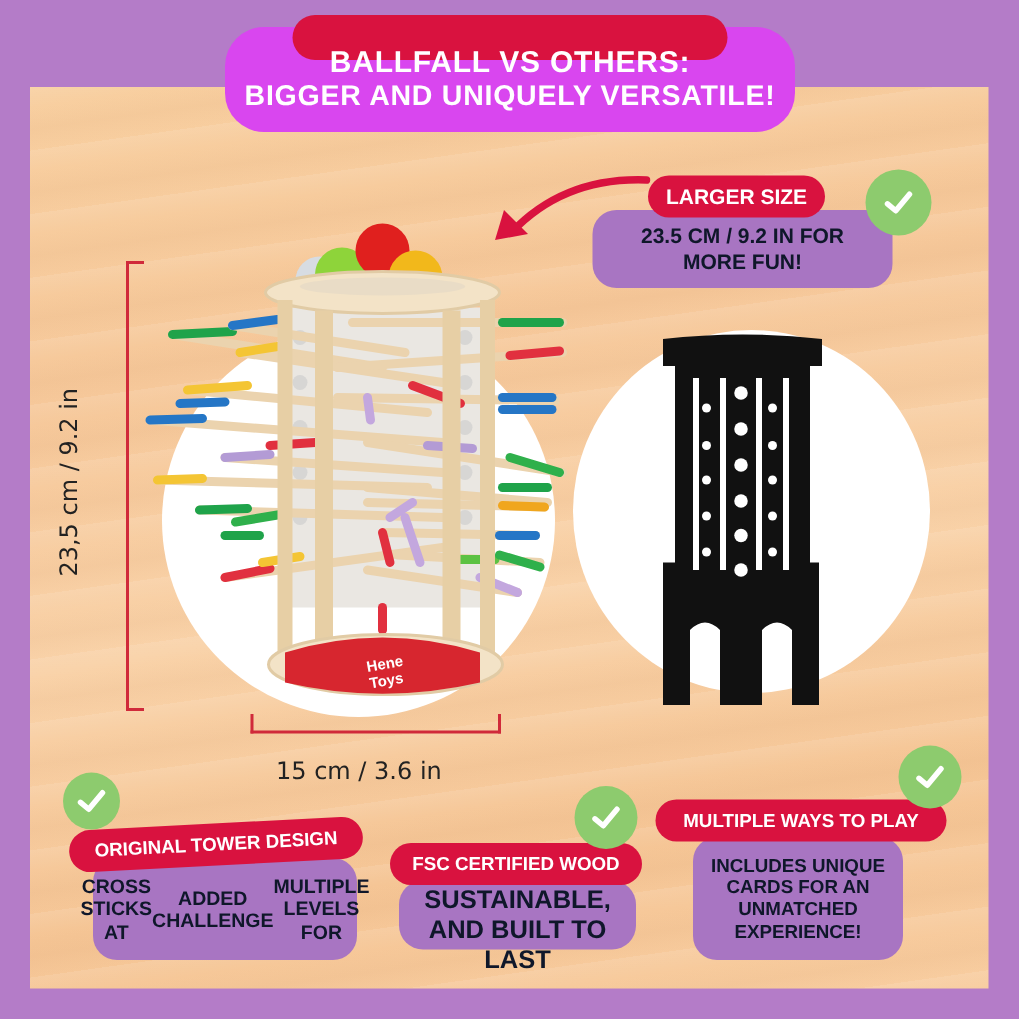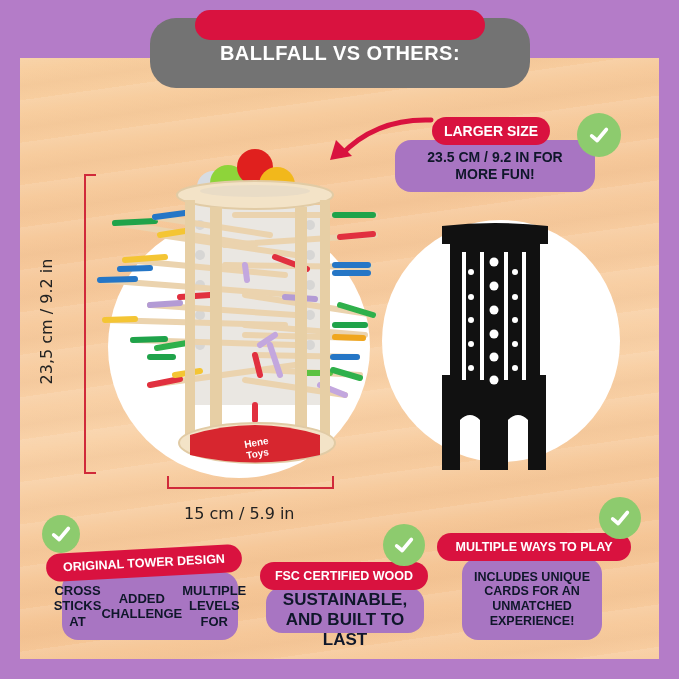--- a/index.html
+++ b/index.html
@@ -9,21 +9,21 @@
     position: absolute; left: 20px; top: 58px; width: 639px; height: 601px;
     background: linear-gradient(170deg, #F8CFA0 0%, #F6C89A 30%, #F9D2A8 55%, #F5C595 80%, #F8CDA0 100%);
     overflow: hidden;
   }
   .grain {
     position: absolute; inset: 0;
     background: repeating-linear-gradient(172deg, rgba(255,255,255,0.10) 0px, rgba(255,255,255,0.0) 14px, rgba(200,140,90,0.07) 28px, rgba(255,255,255,0.0) 42px);
   }
   .title-badge {
     position: absolute; left: 150px; top: 18px; width: 380px; height: 70px;
-    background: #737373; border-radius: 26px;
+    background: #d946ef; border-radius: 26px;
     display: flex; flex-direction: column; align-items: center; justify-content: center;
     color: #fff; font-family: "Liberation Sans", sans-serif; font-weight: bold;
     text-transform: uppercase; letter-spacing: 0.5px; line-height: 1.12;
     z-index: 5;
   }
   .title-badge::before {
     content: ""; position: absolute; left: 45px; right: 45px; top: -8px; height: 30px;
     background: #D9123F; border-radius: 18px; z-index: -1;
   }
   .title-l1 { font-size: 20px; }
@@ -53,34 +53,35 @@
 </style>
 </head>
 <body>
 
 <div class="panel">
   <div class="grain"></div>
 </div>
 
 <div class="title-badge">
   <div class="title-l1">BALLFALL VS OTHERS:</div>
+  <div class="title-l2">BIGGER AND UNIQUELY VERSATILE!</div>
 </div>
 
 <div class="white-circle" style="left:108px; top:216px; width:262px; height:262px;"></div>
 <div class="white-circle" style="left:382px; top:220px; width:238px; height:242px;"></div>
 
 <div class="dim-line" style="left:84px; top:174px; width:2px; height:300px;"></div>
 <div class="dim-line" style="left:84px; top:174px; width:12px; height:2px;"></div>
 <div class="dim-line" style="left:84px; top:472px; width:12px; height:2px;"></div>
 <div class="dim-text" style="left:-34px; top:312px; width:160px; text-align:center; transform: rotate(-90deg);">23,5 cm / 9.2 in</div>
 
 <div class="dim-line" style="left:167px; top:487px; width:167px; height:2px;"></div>
 <div class="dim-line" style="left:167px; top:476px; width:2px; height:13px;"></div>
 <div class="dim-line" style="left:332px; top:476px; width:2px; height:13px;"></div>
-<div class="dim-text" style="left:184px; top:504px;">15 cm / 5.9 in</div>
+<div class="dim-text" style="left:184px; top:504px;">15 cm / 3.6 in</div>
 
 <svg style="position:absolute; left:95px; top:145px;" width="290" height="340" viewBox="0 0 290 340">
 
   <circle cx="118" cy="42" r="16" fill="#D7DCE2"></circle>
   <circle cx="133" cy="38" r="18" fill="#8ED43A"></circle>
   <circle cx="160" cy="22" r="18" fill="#E0201E"></circle>
   <circle cx="182" cy="40" r="18" fill="#F2B81B"></circle>
 
   <rect x="95" y="60" width="130" height="200" fill="#EAE7E2"></rect>
   <g fill="#cfcfcf" opacity="0.7">

